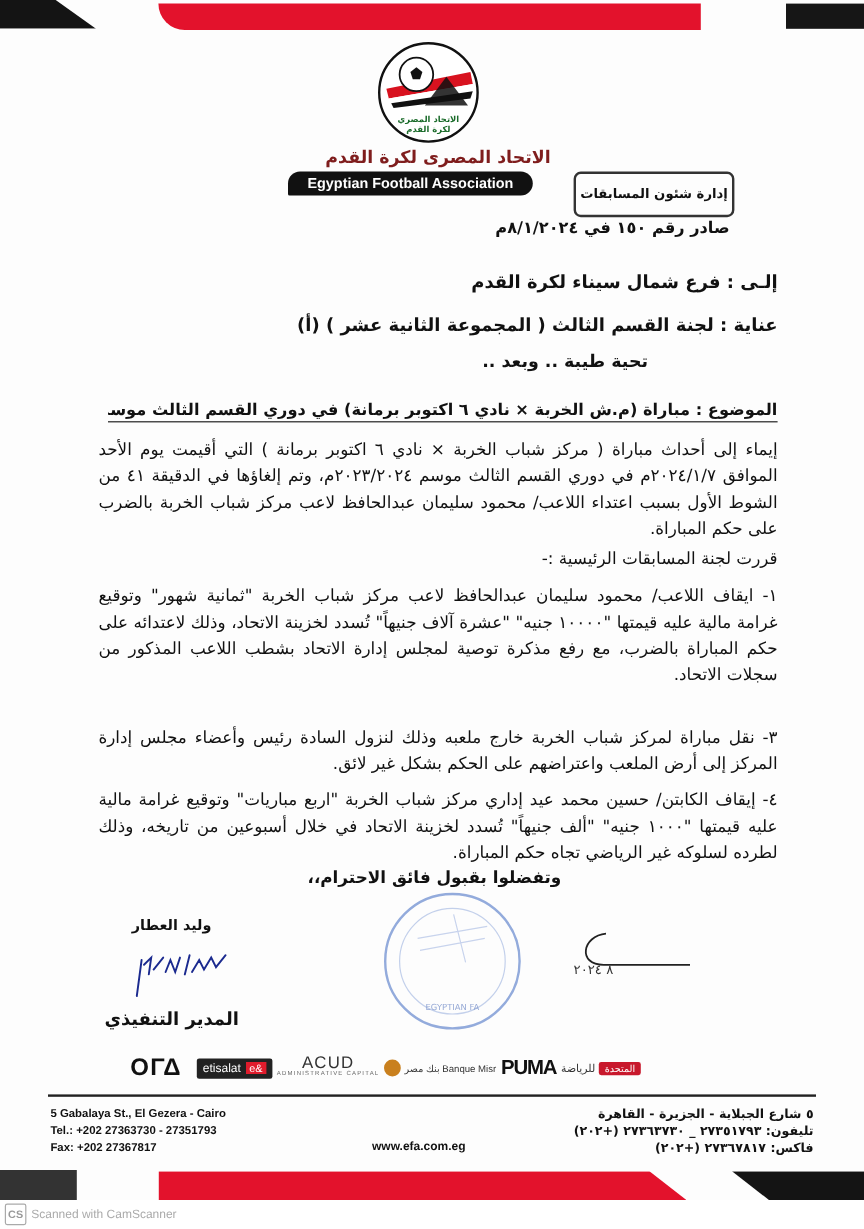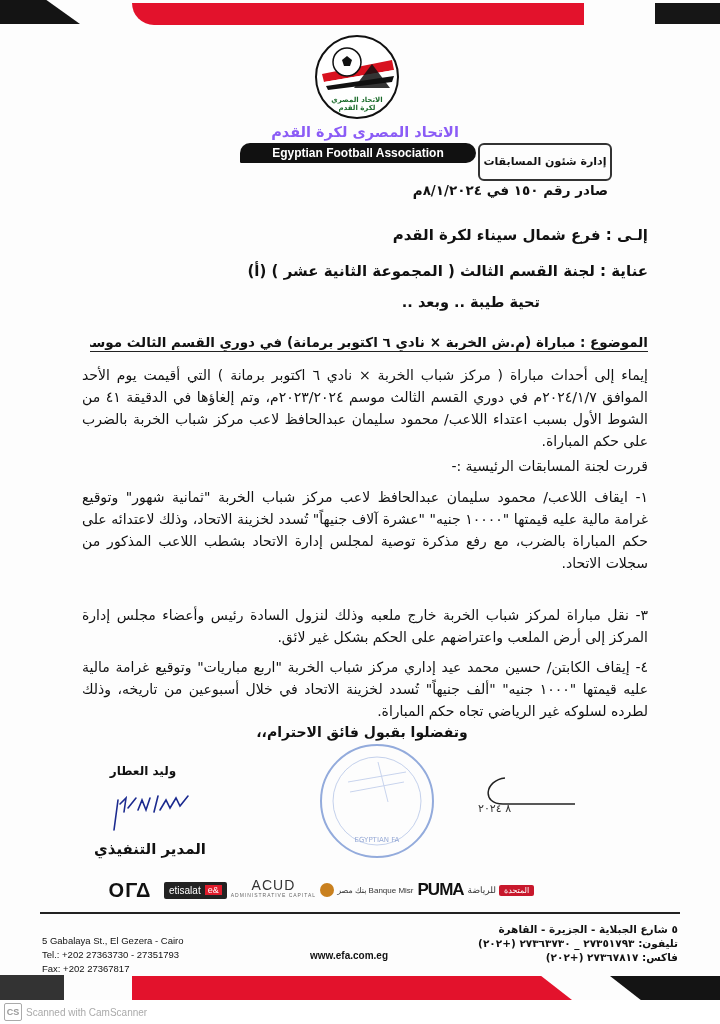--- a/index.html
+++ b/index.html
@@ -10,22 +10,22 @@
   
   .top-black-left { position:absolute; left:0; top:0; width:80px; height:24px; background:#141414;
                     clip-path:polygon(0 0,58% 0,100% 100%,0 100%); }
   .top-red { position:absolute; left:132px; top:3px; width:452px; height:22px; background:#e3122c;
              border-radius:0 0 0 28px; }
   .top-black-right { position:absolute; left:655px; top:3px; width:65px; height:21px; background:#161616; }
 
   
   .logo { position:absolute; left:314px; top:34px; width:86px; height:86px; }
   .ar-title { position:absolute; left:265px; top:124px; width:200px; text-align:center;
-              font-family:"DejaVu Sans", sans-serif; font-weight:bold; color:#8b5cf6; font-size:14.5px; direction:rtl; }
-  .en-banner { position:absolute; left:240px; top:143px; width:236px; height:20px; background:#111;
+              font-family:"DejaVu Sans", sans-serif; font-weight:bold; color:#7f1d1d; font-size:14.5px; direction:rtl; }
+  .en-banner { position:absolute; left:240px; top:143px; width:204px; height:20px; background:#111;
                color:#fff; font-weight:bold; font-size:12px; text-align:center; line-height:20px;
                border-radius:16px 16px 16px 2px; font-family:"Liberation Sans", sans-serif; }
 
   .dept-box { position:absolute; left:478px; top:143px; width:130px; height:34px; border:2px solid #333;
               border-radius:6px; font-size:11px; font-weight:bold; text-align:center; line-height:34px; direction:rtl; }
   .issue-no { position:absolute; left:400px; top:182px; width:208px; text-align:right; direction:rtl;
               font-size:13.5px; font-weight:bold; }
 
   .rtl { direction:rtl; text-align:right; }
   .to-line { position:absolute; right:72px; top:226px; font-size:15px; font-weight:bold; }
@@ -37,42 +37,42 @@
   .body-para { position:absolute; left:82px; right:72px; top:364px; font-size:14px; line-height:22px; text-align:justify; }
   .decided { position:absolute; right:72px; top:458px; font-size:14px; }
   .item { position:absolute; left:82px; right:72px; font-size:14px; line-height:22px; text-align:justify; }
   .item-1 { top:486px; }
   .item-2 { top:572px; }
   .item-3 { top:604px; }
   .item-4 { top:656px; }
   .closing { position:absolute; left:4px; right:0; top:724px; text-align:center; font-size:14px; font-weight:bold; direction:rtl; }
 
   .signer-name { position:absolute; left:88px; top:764px; width:110px; text-align:center; font-size:12px; font-weight:bold; direction:rtl; }
-  .signer-title { position:absolute; left:80px; top:840px; width:126px; text-align:right; font-size:15px; font-weight:bold; direction:rtl; }
+  .signer-title { position:absolute; left:80px; top:840px; width:126px; text-align:center; font-size:15px; font-weight:bold; direction:rtl; }
   .sig-left { position:absolute; left:108px; top:790px; width:90px; height:44px; }
   .stamp { position:absolute; left:318px; top:742px; width:118px; height:118px; }
   .sig-right { position:absolute; left:475px; top:770px; width:110px; height:50px; }
   .sig-date { position:absolute; left:478px; top:802px; width:100px; font-size:11px; color:#333; font-family:"DejaVu Sans", sans-serif; }
 
   
   .sponsors { position:absolute; left:100px; top:876px; width:470px; height:28px; display:flex; align-items:center; gap:4px; }
   .sp { display:flex; align-items:center; justify-content:center; font-family:"Liberation Sans", sans-serif; }
   .sp-ora { font-size:20px; font-weight:bold; letter-spacing:1px; color:#111; width:60px; }
   .sp-etisalat { background:#222; color:#fff; font-size:10px; padding:3px 5px; border-radius:2px; }
   .sp-etisalat .e { background:#e01c2c; color:#fff; font-size:9px; padding:0 3px; margin-left:4px; }
   .sp-acud { font-size:14px; color:#333; letter-spacing:1px; flex-direction:column; line-height:10px; }
   .sp-acud small { font-size:5px; color:#666; }
   .sp-banque { font-size:8px; color:#333; }
   .sp-banque .dot { display:inline-block; width:14px; height:14px; border-radius:50%; background:#c9801e; margin-right:3px; }
   .sp-puma { font-size:17px; font-weight:bold; color:#111; letter-spacing:-1px; }
   .sp-united { font-size:9px; color:#333; }
   .sp-united .badge { background:#c8182c; color:#fff; padding:1px 5px; font-size:8px; border-radius:2px; margin-left:3px; }
 
   .footer-rule { position:absolute; left:40px; right:40px; top:912px; height:2px; background:#222; }
-  .addr-en { position:absolute; left:42px; top:922px; font-family:"Liberation Sans", sans-serif; font-weight:normal; font-size:9.5px; line-height:14px; color:#111;margin-top:12px; }
+  .addr-en { position:absolute; left:42px; top:922px; font-family:"Liberation Sans", sans-serif; font-weight:bold; font-size:9.5px; line-height:14px; color:#111; }
   .addr-ar { position:absolute; right:42px; top:922px; font-weight:bold; font-size:10.5px; line-height:14px; color:#111; direction:rtl; text-align:right; }
   .web { position:absolute; left:310px; top:950px; font-family:"Liberation Sans", sans-serif; font-weight:bold; font-size:10px; color:#111; }
 
   .bot-black-left { position:absolute; left:0; top:975px; width:64px; height:25px; background:#333; }
   .bot-red { position:absolute; left:132px; top:976px; width:440px; height:24px; background:#e3122c;
              border-radius:0 14px 0 0; clip-path:polygon(0 0,93% 0,100% 100%,0 100%); }
   .bot-black-right { position:absolute; left:610px; top:976px; width:110px; height:24px; background:#141414;
                      clip-path:polygon(0 0,100% 0,100% 100%,28% 100%); }
 
   .watermark { position:absolute; left:4px; top:1003px; display:flex; align-items:center; gap:4px; color:#aaa;

